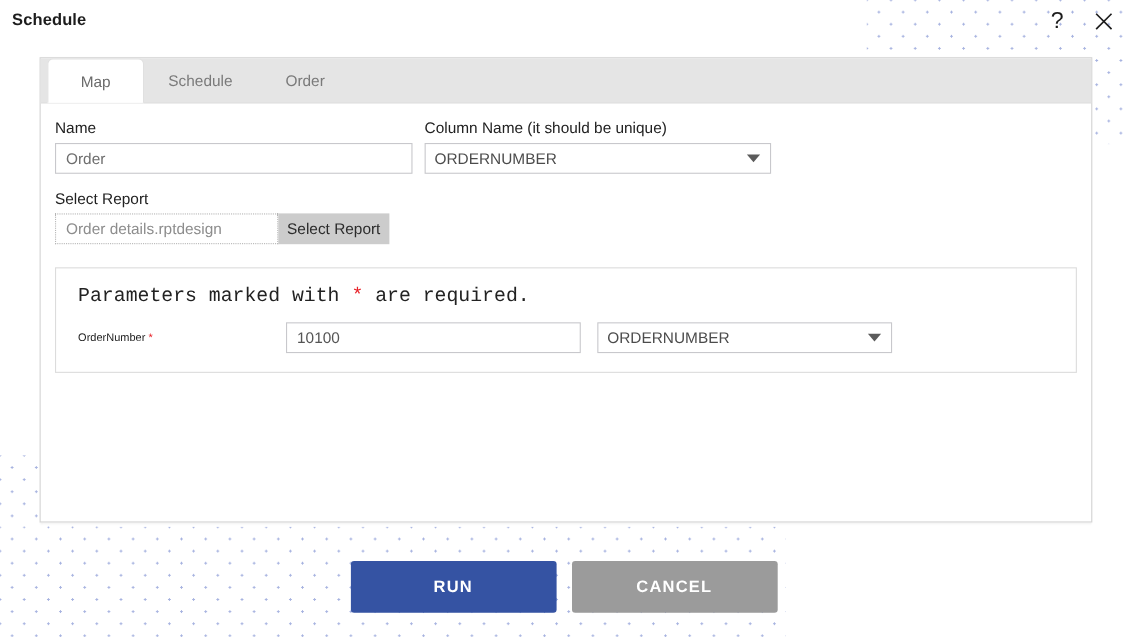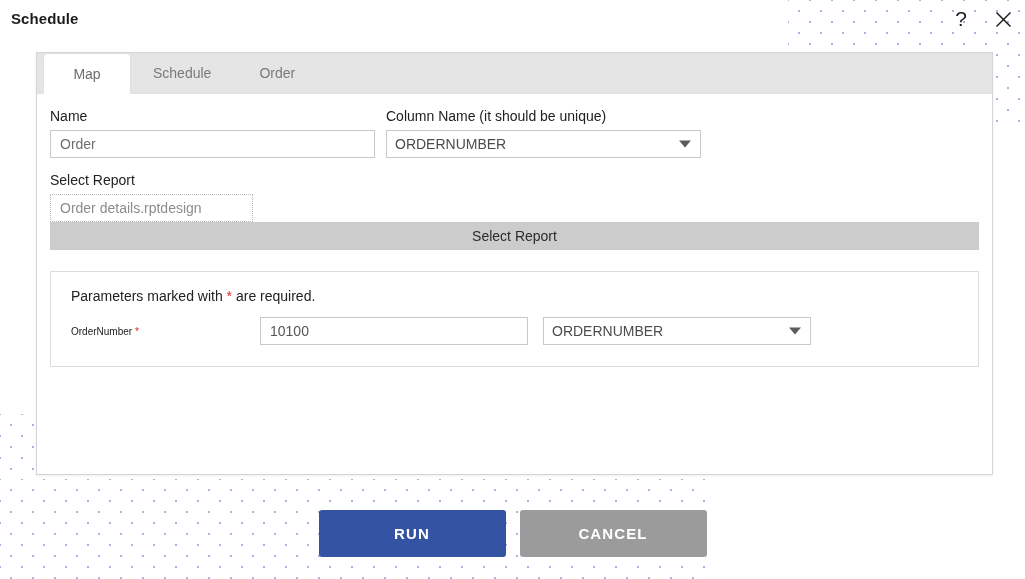--- a/index.html
+++ b/index.html
@@ -173,21 +173,20 @@
     border-right: 6px solid transparent;
     border-top: 7px solid #5b5b5b;
     pointer-events: none;
   }
 
   
   .report-row {
     display: flex;
     align-items: stretch;
     margin-top: 0;
-    flex-direction: column;
   }
   .report-input {
     width: 203px;
     height: 28px;
     box-sizing: border-box;
     border: 1px dotted #b5b5b5;
     background: #ffffff;
     font-size: 14px;
     color: #8d8d8d;
     padding: 0 9px;
@@ -210,23 +209,24 @@
   
   .params-box {
     margin-top: 21px;
     border: 1px solid #dcdcdc;
     background: #ffffff;
     padding: 16px 20px 24px 20px;
     box-sizing: border-box;
     height: 96px;
   }
   .params-note {
-    font-size: 14px;
+    font-size: 18px;
     color: #222222;
     margin-bottom: 13px;
+    font-family: Liberation Mono, monospace;
   }
   .req-star { color: #e8232a; }
 
   .param-row {
     display: flex;
     align-items: center;
   }
   .param-name {
     font-size: 10px;
     color: #222222;

